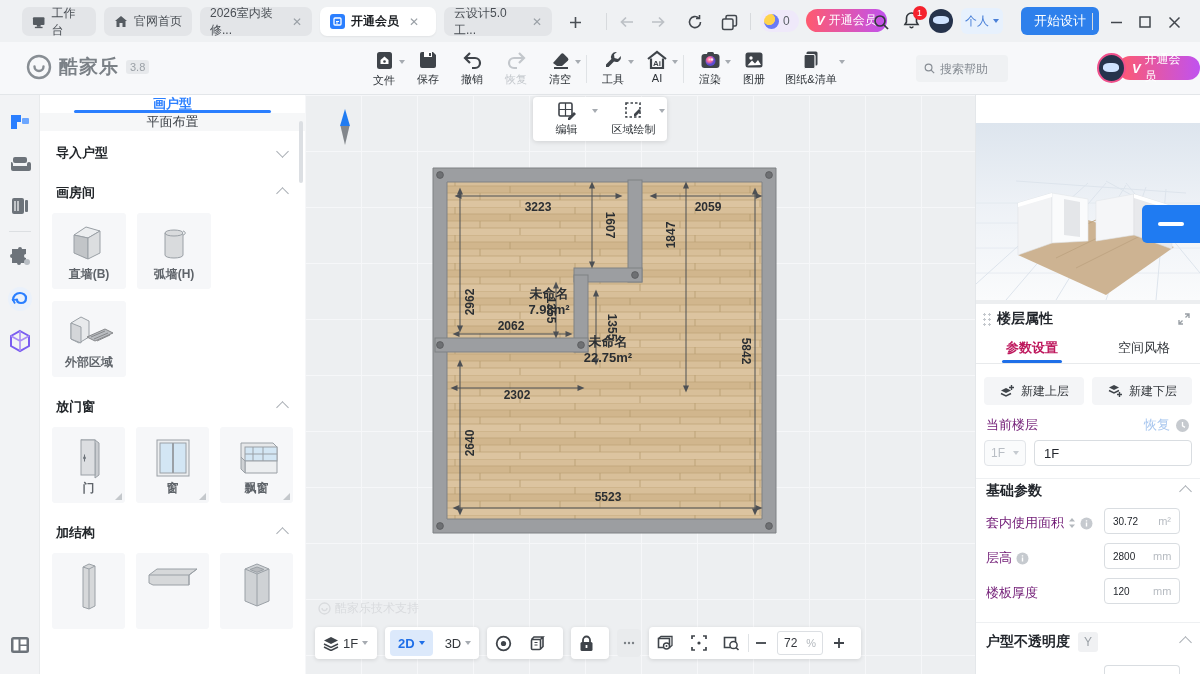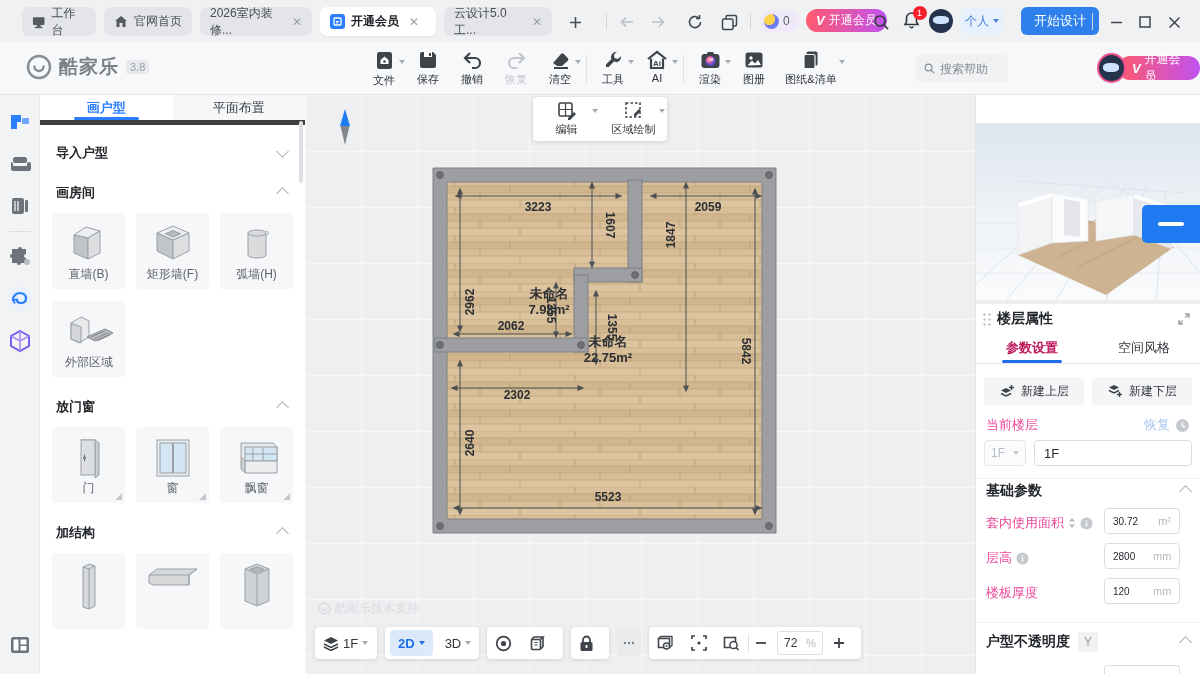--- a/index.html
+++ b/index.html
@@ -38,26 +38,26 @@
   #tbsearch { position:absolute; left:916px; top:13px; width:92px; height:27px; background:#eff1f3; border-radius:4px; display:flex; align-items:center; padding:0 8px; gap:5px; }
   #tbsearch input { border:none; outline:none; background:transparent; width:60px; font-size:12px; color:#5a6066; }
   #tbsearch input::placeholder { color:#878d94; }
   #tbvip { position:absolute; left:1097px; top:11px; display:flex; align-items:center; cursor:pointer; }
   
   #rail { position:absolute; left:0; top:95px; width:40px; height:579px; background:#f2f3f5; border-right:1px solid #e8eaec; }
   .rli { width:40px; height:42px; display:flex; align-items:center; justify-content:center; cursor:pointer; }
   .raildiv { width:22px; height:1px; background:#dcdfe2; margin:4px auto; }
   
   #lpanel { position:absolute; left:40px; top:95px; width:265px; height:579px; background:#fff; overflow:hidden; }
-  #lptabs { display:flex; height:30px; border-bottom:5px solid #404040; }
+  #lptabs { display:flex; height:30px; border-bottom:5px solid #404040;flex-direction:column; }
   .lptab { flex:1; display:flex; align-items:center; justify-content:center; font-size:13px; color:#3c4147; cursor:pointer; background:#f6f7f8; }
   .lptab.active { background:#fff; color:#2b7fff; font-weight:bold; position:relative; }
   .lptab.active::after { content:""; position:absolute; left:34px; right:34px; bottom:0; height:3px; background:#2b7fff; border-radius:2px; }
   .sechdr { display:flex; align-items:center; justify-content:space-between; padding:0 18px 0 16px; height:40px; font-size:13px; font-weight:bold; color:#22262a; cursor:pointer; }
-  .tiles { display:flex; gap:11px; padding:0 12px; }
+  .tiles { display:flex; gap:11px; padding:0 12px;font-weight:bold; }
   .tile { width:74px; height:76px; background:#f6f7f9; border-radius:3px; position:relative; display:flex; flex-direction:column; align-items:center; justify-content:flex-end; padding-bottom:6px; cursor:pointer; }
   .tile .tlabel { font-size:12px; color:#5f646a; }
   .tile svg { position:absolute; top:8px; }
   .fold { position:absolute; right:3px; bottom:3px; width:0; height:0; border-left:7px solid transparent; border-bottom:7px solid #c4c8cc; }
   .lscroll { position:absolute; right:2px; top:26px; width:4px; height:62px; border-radius:2px; background:#dcdfe3; }
   
   #canvas { position:absolute; left:305px; top:95px; width:670px; height:579px; background-color:#edeff1;
     background-image:linear-gradient(to right,#f6f7f9 1px,transparent 1px),linear-gradient(to bottom,#f6f7f9 1px,transparent 1px);
     background-size:56px 56px; }
   #editcard { position:absolute; left:228px; top:2px; width:134px; height:44px; background:#fff; border-radius:4px; box-shadow:0 1px 5px rgba(0,0,0,.13); display:flex; }
@@ -83,21 +83,21 @@
   #view3d { position:absolute; left:0; top:28px; width:224px; height:177px; background:linear-gradient(180deg,#dde5ee 0%,#edf1f6 45%,#fafbfc 100%); overflow:hidden; }
   #collapse3d { position:absolute; right:0; top:110px; width:58px; height:38px; background:#1f7bf2; border-radius:5px 0 0 5px; display:flex; align-items:center; justify-content:center; cursor:pointer; }
   #collapse3d::after { content:""; width:26px; height:4px; background:#fff; border-radius:2px; }
   #rgap { position:absolute; left:0; top:205px; width:224px; height:4px; background:#eceef0; }
   .rphdr { display:flex; align-items:center; height:29px; font-size:14px; font-weight:bold; color:#23272d; gap:5px; padding-right:10px; }
   #fptabs { height:31px; display:flex; align-items:center; border-bottom:1px solid #e8eaec; }
   .fptab { flex:1; text-align:center; font-size:13px; color:#33373c; cursor:pointer; height:100%; line-height:30px; }
   .fptab.active { color:#be185d; font-weight:bold; position:relative; }
   .fptab.active::after { content:""; position:absolute; left:26px; right:26px; bottom:0; height:3px; background:#1f6fe8; border-radius:2px; }
   .fpbtn { position:absolute; width:100px; height:28px; background:#f4f5f7; border-radius:4px; display:flex; align-items:center; justify-content:center; gap:6px; font-size:12px; color:#33373c; cursor:pointer; }
-  .rlabel { font-size:13px; color:#ec4899; display:flex; align-items:center; gap:4px; }
+  .rlabel { font-size:13px; color:#701a75; display:flex; align-items:center; gap:4px; }
   .rinput { position:absolute; width:76px; height:26px; border:1px solid #d9dde1; border-radius:4px; display:flex; align-items:center; justify-content:space-between; padding:0 8px; background:#fff; }
   .rinput input { width:40px; border:none; outline:none; font-size:10px; color:#23272d; }
   .rinput .unit { font-size:11px; color:#b6bbc1; }
   .chev { width:9px; height:9px; border-right:1.6px solid #a8adb3; border-bottom:1.6px solid #a8adb3; }
   .chev.up { transform:rotate(-135deg); }
   .chev.down { transform:rotate(45deg); margin-top:-4px; }
   .ybadge { width:20px; height:20px; border-radius:3px; background:#f0f1f3; color:#9aa0a6; font-size:12px; display:flex; align-items:center; justify-content:center; margin-left:8px; }
   .sel1f { position:absolute; width:42px; height:26px; border:1px solid #e2e5e9; background:#fafbfc; border-radius:4px; color:#b9bec5; font-size:12px; display:flex; align-items:center; justify-content:space-between; padding:0 6px; }
   .in1f { position:absolute; width:158px; height:26px; border:1px solid #d9dde1; border-radius:4px; background:#fff; }
   .in1f input { width:100%; height:100%; border:none; outline:none; padding:0 9px; font-size:13px; color:#23272d; background:transparent; }
@@ -422,29 +422,20 @@
   </div>
   <div class="tiles">
     <div class="tile">
       <svg width="46" height="44" viewBox="0 0 46 44">
           <path d="M8 14 20 6l14 4v22l-14 6-12-6Z" fill="#d6d8da"></path>
           <path d="M8 14 20 6l14 4-12 7Z" fill="#eceef0" stroke="#9aa0a6"></path>
           <path d="M8 14l14 3v21l-14-6Z" fill="#c2c5c8" stroke="#9aa0a6"></path>
           <path d="M22 17l12-7v22l-12 6Z" fill="#dcdee0" stroke="#9aa0a6"></path>
         </svg>
       <span class="tlabel">直墙(B)</span>
-    </div>
-    <div class="tile">
-      <svg width="46" height="44" viewBox="0 0 46 44">
-          <path d="M23 5 39 12 23 19 7 12Z" fill="#eceef0" stroke="#9aa0a6"></path>
-          <path d="M7 12v18l16 8V19Z" fill="#c2c5c8" stroke="#9aa0a6"></path>
-          <path d="M39 12v18l-16 8V19Z" fill="#dcdee0" stroke="#9aa0a6"></path>
-          <path d="M23 9.5 30.5 12.8 23 16 15.5 12.8Z" fill="#b6b9bd" stroke="#9aa0a6"></path>
-        </svg>
-      <span class="tlabel">矩形墙(F)</span>
     </div>
     <div class="tile">
       <svg width="46" height="44" viewBox="0 0 46 44">
           <path d="M14 12c0-4 18-4 18 0v22c0 4-18 4-18 0Z" fill="#d9dbdd" stroke="#9aa0a6"></path>
           <path d="M14 12c0 4 18 4 18 0" fill="none" stroke="#9aa0a6"></path>
           <path d="M32 10c3 .5 3 3.5 0 4" fill="#eceef0" stroke="#9aa0a6"></path>
         </svg>
       <span class="tlabel">弧墙(H)</span>
     </div>
   </div>

